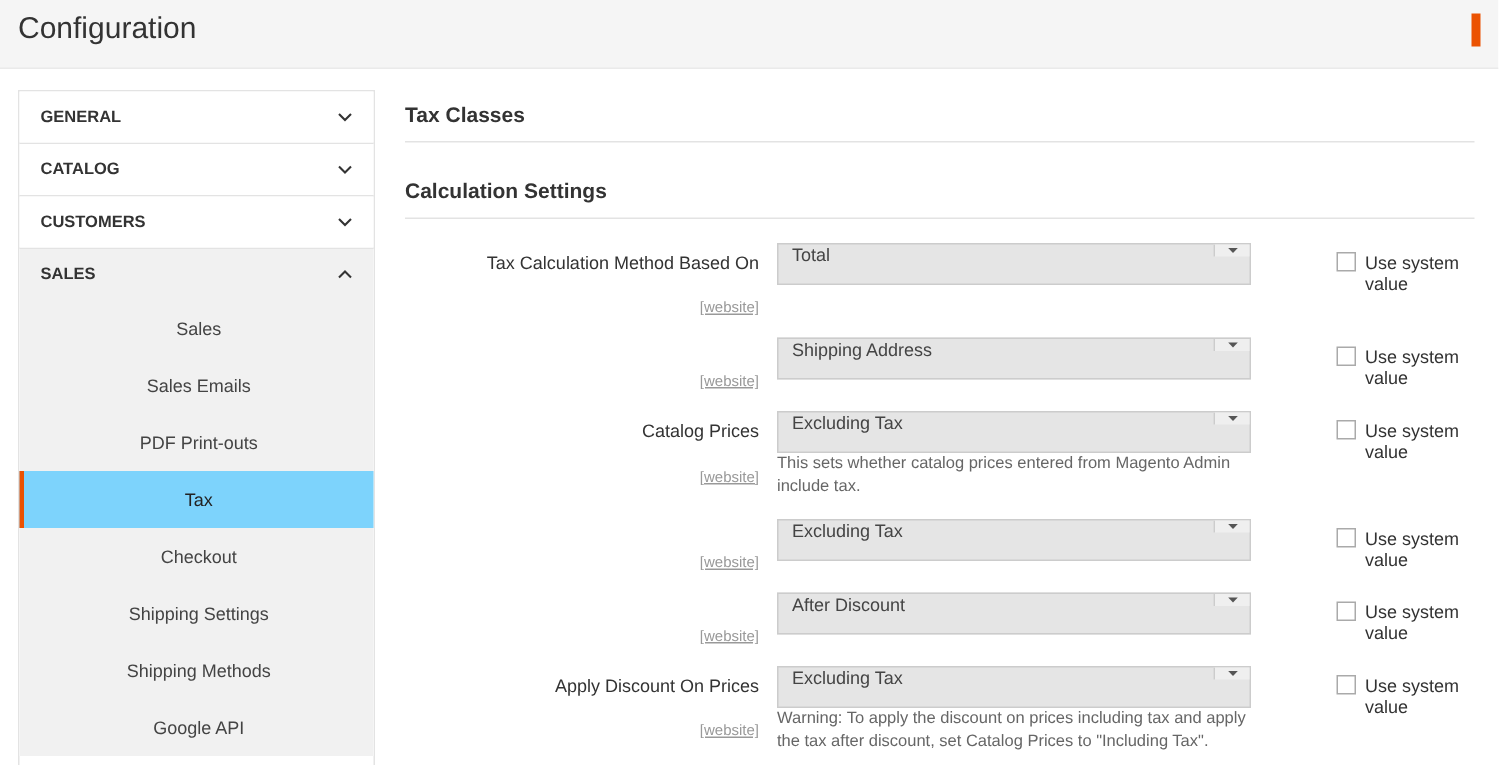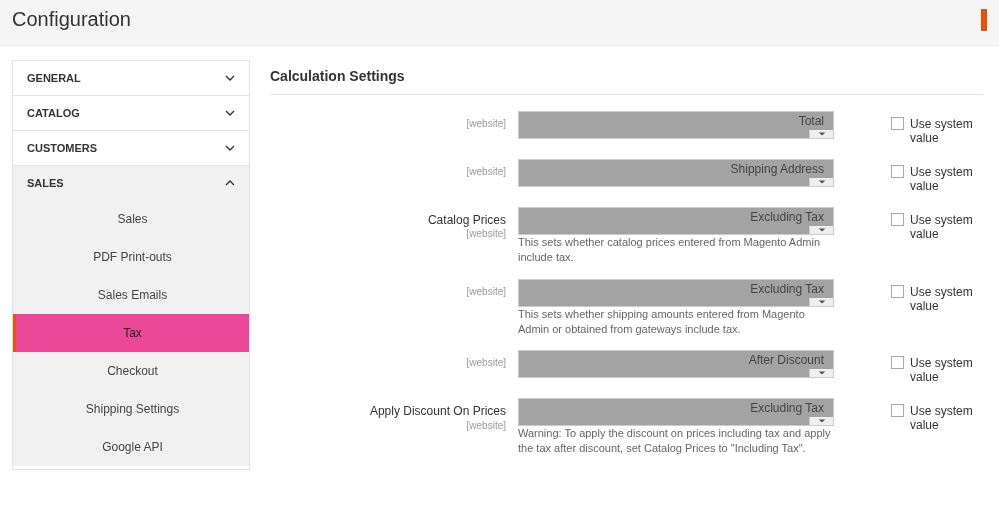--- a/index.html
+++ b/index.html
@@ -63,21 +63,21 @@
   .chevron path { stroke:#333; stroke-width:1.4; fill:none; }
   .side-items { background: #f1f1f1; }
   .side-item {
     padding: 12px 18px;
     font-size: 12px;
     color: #444;
     border-left: 3px solid transparent;
     cursor: pointer;
   }
   .side-item.active {
-    background: #ec4899;
+    background: #7dd3fc;
     border-left: 3px solid #eb5202;
     color: #222;
     font-weight: 400;
   }
   
   .main { flex: 1; min-width: 0; padding-right: 4px; }
   .section-title {
     font-size: 14px;
     font-weight: 600;
     color: #333;
@@ -100,31 +100,31 @@
   .field-label {
     font-size: 12px;
     color: #333;
     display: block;
     line-height: 1.2;
   }
   .field-scope {
     font-size: 10px;
     color: #999;
     display: block;
-    margin-top: 1px;
+    margin-top: 18px;
+    text-decoration: underline;
   }
   .input-col { flex: 1; min-width: 0; }
   .select {
     display: flex;
-    align-items: flex-end;
+    align-items: flex-start;
     width: 316px;
     border: 1px solid #ccc;
-    background: #a3a3a3;
+    background: #e5e5e5;
     height: 28px;
-    flex-direction: column;
   }
   .select-value {
     flex: 1;
     padding: 0 9px;
     font-size: 12px;
     color: #444;
     display: flex;
     align-items: center;
   }
   .select-btn {
@@ -208,35 +208,38 @@
       <div class="side-group-title open">
         <span>SALES</span>
         <span class="chevron">
             <svg viewBox="0 0 10 10">
               <path d="M1 7 L5 3 L9 7"></path>
             </svg>
           </span>
       </div>
       <div class="side-items">
         <div class="side-item">Sales</div>
+        <div class="side-item">Sales Emails</div>
         <div class="side-item">PDF Print-outs</div>
-        <div class="side-item">Sales Emails</div>
         <div class="side-item active">Tax</div>
         <div class="side-item">Checkout</div>
         <div class="side-item">Shipping Settings</div>
+        <div class="side-item">Shipping Methods</div>
         <div class="side-item">Google API</div>
       </div>
     </div>
   </nav>
 
   <main class="main">
+    <div class="section-title">Tax Classes</div>
     <div class="section-title">Calculation Settings</div>
 
     <div class="field-row">
       <div class="label-col">
+        <span class="field-label">Tax Calculation Method Based On</span>
         <span class="field-scope">[website]</span>
       </div>
       <div class="input-col">
         <div class="select">
           <div class="select-value">Total</div>
           <div class="select-btn">
               <svg viewBox="0 0 10 10">
                 <path d="M1 3 L5 7 L9 3 Z"></path>
               </svg>
             </div>
@@ -296,21 +299,20 @@
       </div>
       <div class="input-col">
         <div class="select">
           <div class="select-value">Excluding Tax</div>
           <div class="select-btn">
               <svg viewBox="0 0 10 10">
                 <path d="M1 3 L5 7 L9 3 Z"></path>
               </svg>
             </div>
         </div>
-        <div class="field-note">This sets whether shipping amounts entered from Magento Admin or obtained from gateways include tax.</div>
       </div>
       <div class="sys-col">
         <span class="checkbox"></span>
         <span class="sys-label">Use system value</span>
       </div>
     </div>
 
     <div class="field-row">
       <div class="label-col">
         <span class="field-scope">[website]</span>

